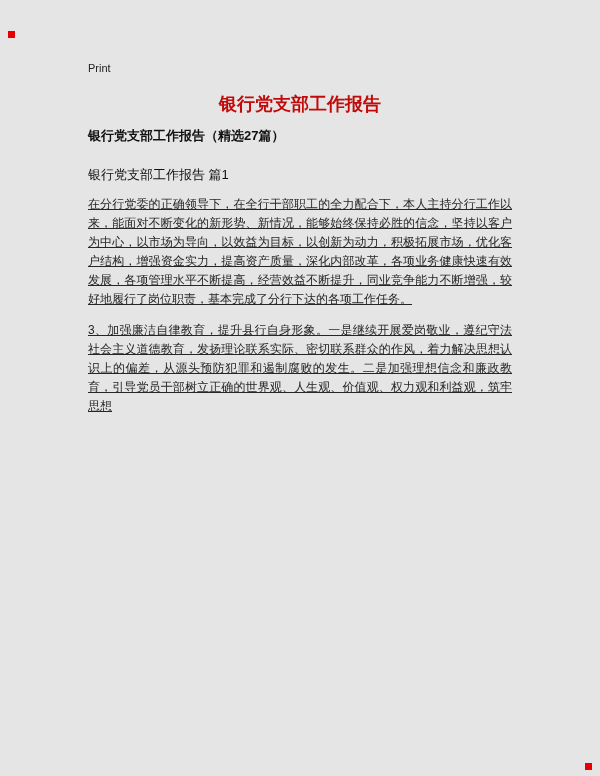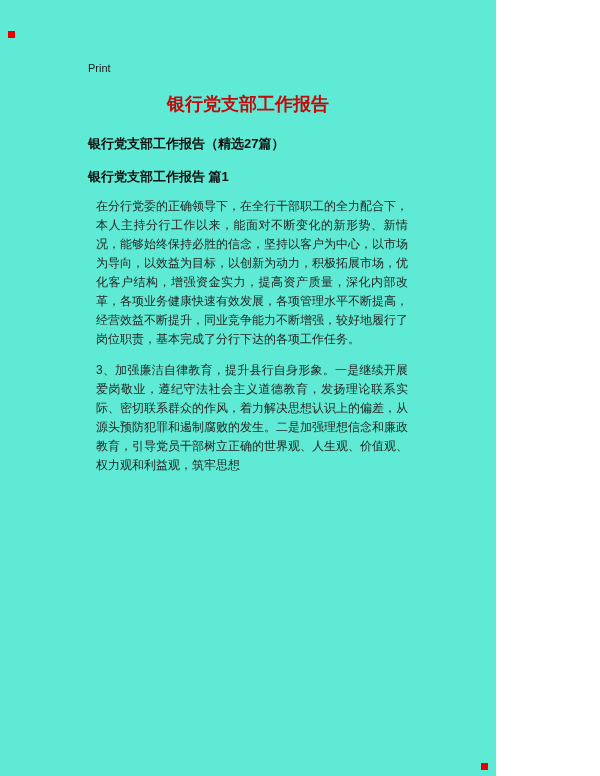--- a/index.html
+++ b/index.html
@@ -10,22 +10,22 @@
   *{box-sizing:border-box;}
   html,body{margin:0;padding:0;}
   body{
     width:600px;height:776px;
     background:#ffffff;
     font-family:"Liberation Sans","DejaVu Sans",sans-serif;
     color:var(--text_color);
   }
   .page{
     position:relative;
-    width:496px;height:776px;
-    background:#5eead4;
+    width:600px;height:776px;
+    background:#e5e5e5;
     overflow:hidden;
   }
   .marker{
     position:absolute;
     width:7px;height:7px;
     background:var(--marker_color);
   }
   .marker-tl{left:8px;top:31px;}
   .marker-br{right:8px;bottom:6px;}
   .content{
@@ -36,44 +36,45 @@
     color:#222222;
     margin:0 0 12px 0;
     cursor:pointer;
     display:inline-block;
   }
   .title{
     font-size:18px;
     font-weight:bold;
     color:var(--title_color);
     text-align:center;
-    margin:8px 0 20px 0;
+    margin:8px 0 12px 0;
     line-height:1.2;
   }
   .subtitle{
     font-size:13px;
     font-weight:bold;
     color:#111111;
-    margin:0 0 18px 0;
+    margin:0 0 24px 0;
     line-height:1.2;
   }
   .section-heading{
     font-size:13px;
-    font-weight:bold;
+    font-weight:normal;
     color:#111111;
     margin:0 0 12px 0;
     line-height:1.2;
   }
   p.body-para{
     font-size:12px;
     line-height:19px;
     text-align:justify;
-    margin:0 0 12px 8px;
+    margin:0 0 12px 0;
     color:var(--text_color);
     word-break:break-all;
+    text-decoration:underline;
   }
 </style>
 </head>
 <body>
 
 <div class="page">
   <div class="marker marker-tl"></div>
   <div class="marker marker-br"></div>
 
   <div class="content">

